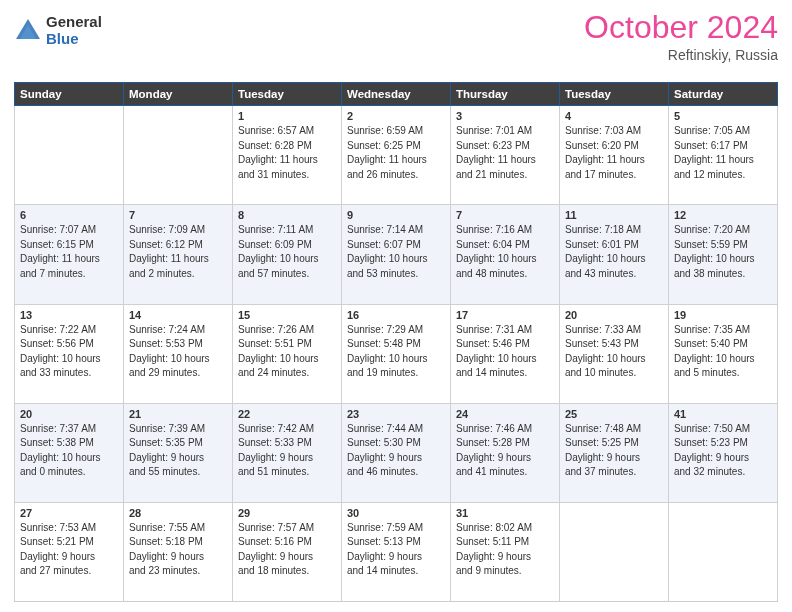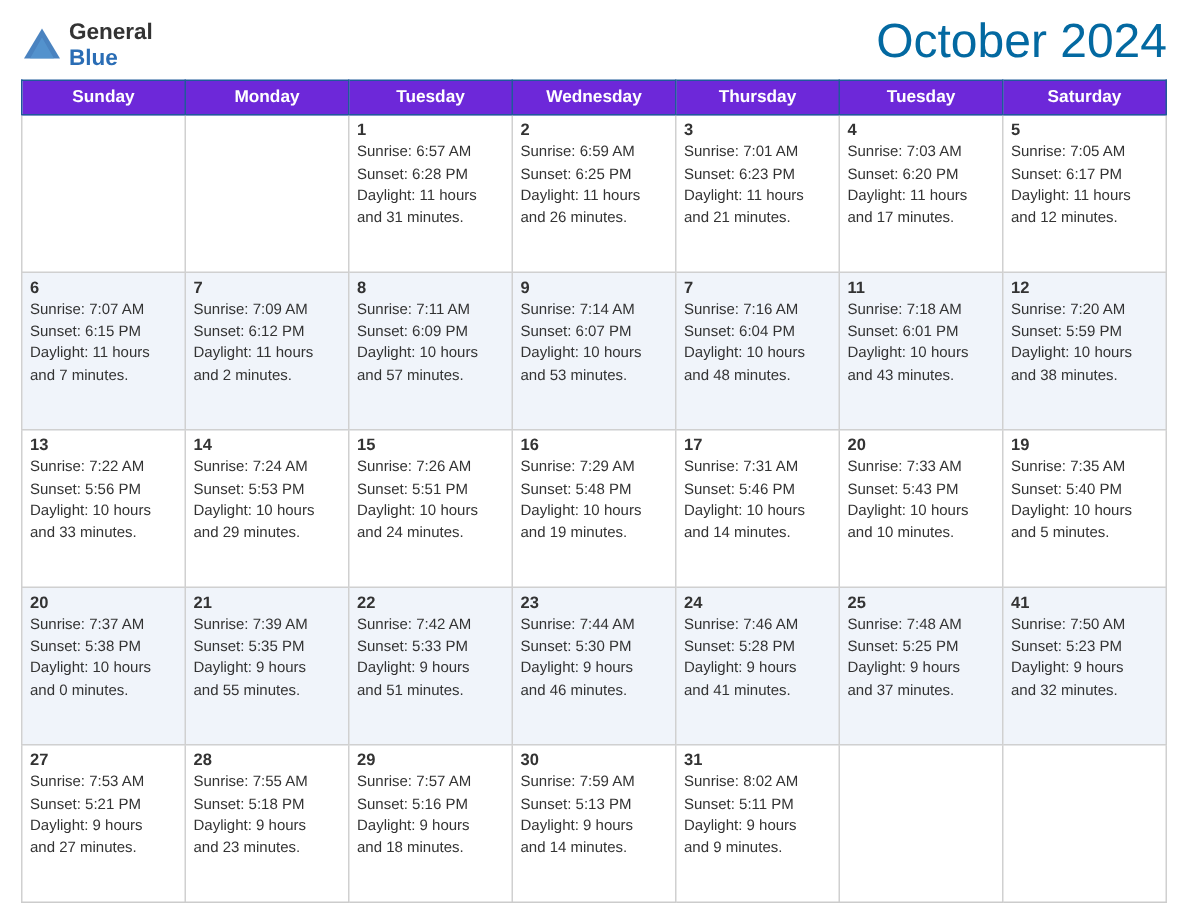--- a/index.html
+++ b/index.html
@@ -14,21 +14,21 @@
       width: 792px;
       height: 612px;
       display: flex;
       flex-direction: column;
       padding: 10px 14px 10px 14px;
     }
     .header {
       display: flex;
       justify-content: space-between;
       align-items: flex-start;
-      margin-bottom: 6px;
+      margin-bottom: 19px;
     }
     .logo {
       display: flex;
       align-items: center;
       margin-top: 4px;
     }
     .logo-text {
       display: flex;
       flex-direction: column;
       line-height: 1.1;
@@ -47,43 +47,43 @@
       width: 28px;
       height: 28px;
       margin-right: 4px;
     }
     .title-block {
       text-align: right;
     }
     .month-title {
       font-size: 32px;
       font-weight: normal;
-      color: #0369a1;
+      color: #ec4899;
       line-height: 1.1;
     }
     .location {
       font-size: 14px;
       color: #555;
       margin-top: 2px;
     }
     .calendar {
       flex: 1;
       border: 1px solid #ccc;
       border-collapse: collapse;
       width: 100%;
       table-layout: fixed;
     }
     .calendar thead tr th {
-      background: #6d28d9;
+      background: #404040;
       color: #fff;
       font-size: 11.5px;
       font-weight: bold;
       padding: 5px 5px;
       border: 1px solid #1f5a9a;
-      text-align: center;
+      text-align: left;
     }
     .calendar tbody tr td {
       border: 1px solid #d0d0d0;
       vertical-align: top;
       padding: 4px 5px;
       font-size: 9.5px;
       color: #333;
       height: 82px;
       background: #fff;
     }
@@ -130,20 +130,21 @@
         <polygon points="14,2 26,22 2,22" fill="#2a6db5" opacity="0.85"></polygon>
         <polygon points="14,8 22,22 6,22" fill="#5a9dd5" opacity="0.6"></polygon>
       </svg>
       <div class="logo-text">
         <span class="logo-general">General</span>
         <span class="logo-blue">Blue</span>
       </div>
     </div>
     <div class="title-block">
       <div class="month-title">October 2024</div>
+      <div class="location">Reftinskiy, Russia</div>
     </div>
   </div>
 
   <table class="calendar">
     <thead>
       <tr>
       <th>Sunday</th>
           <th>Monday</th>
           <th>Tuesday</th>
           <th>Wednesday</th>

